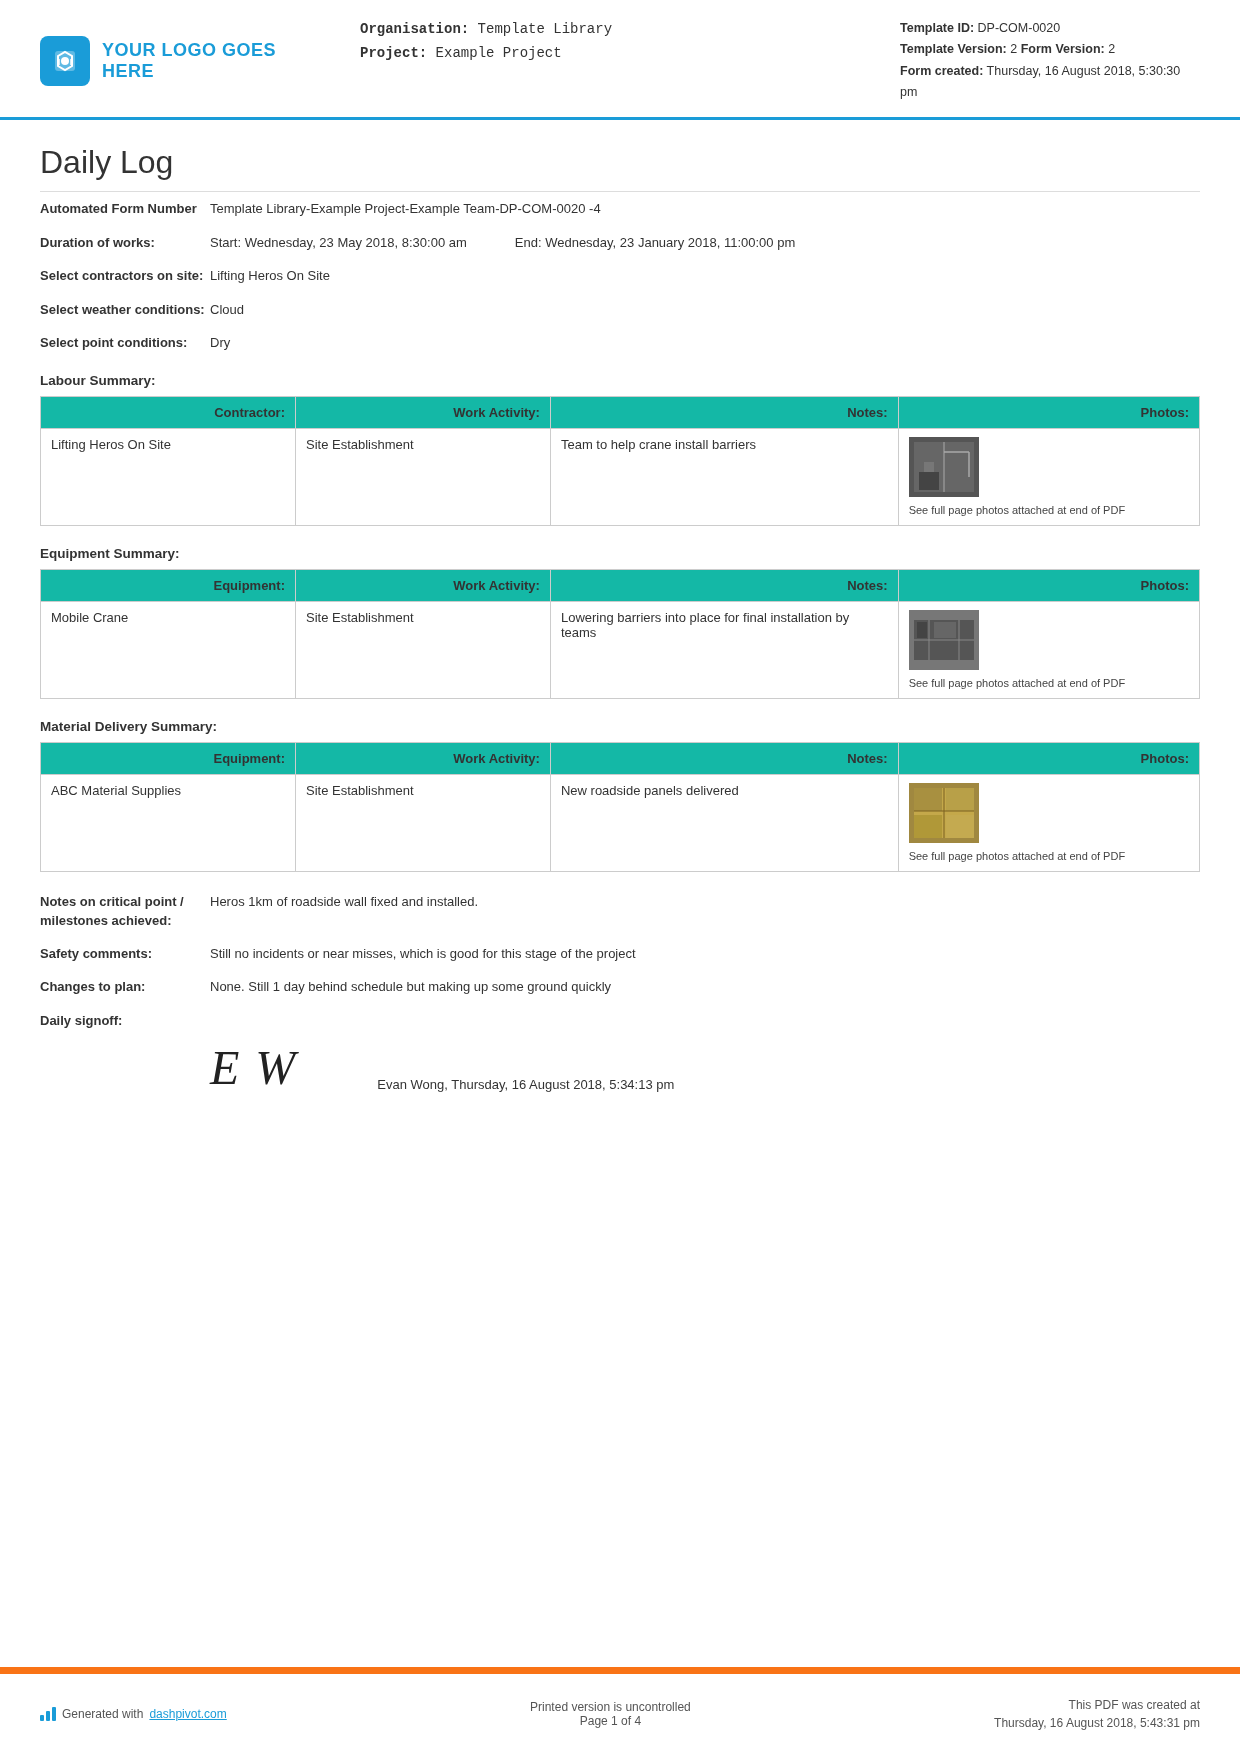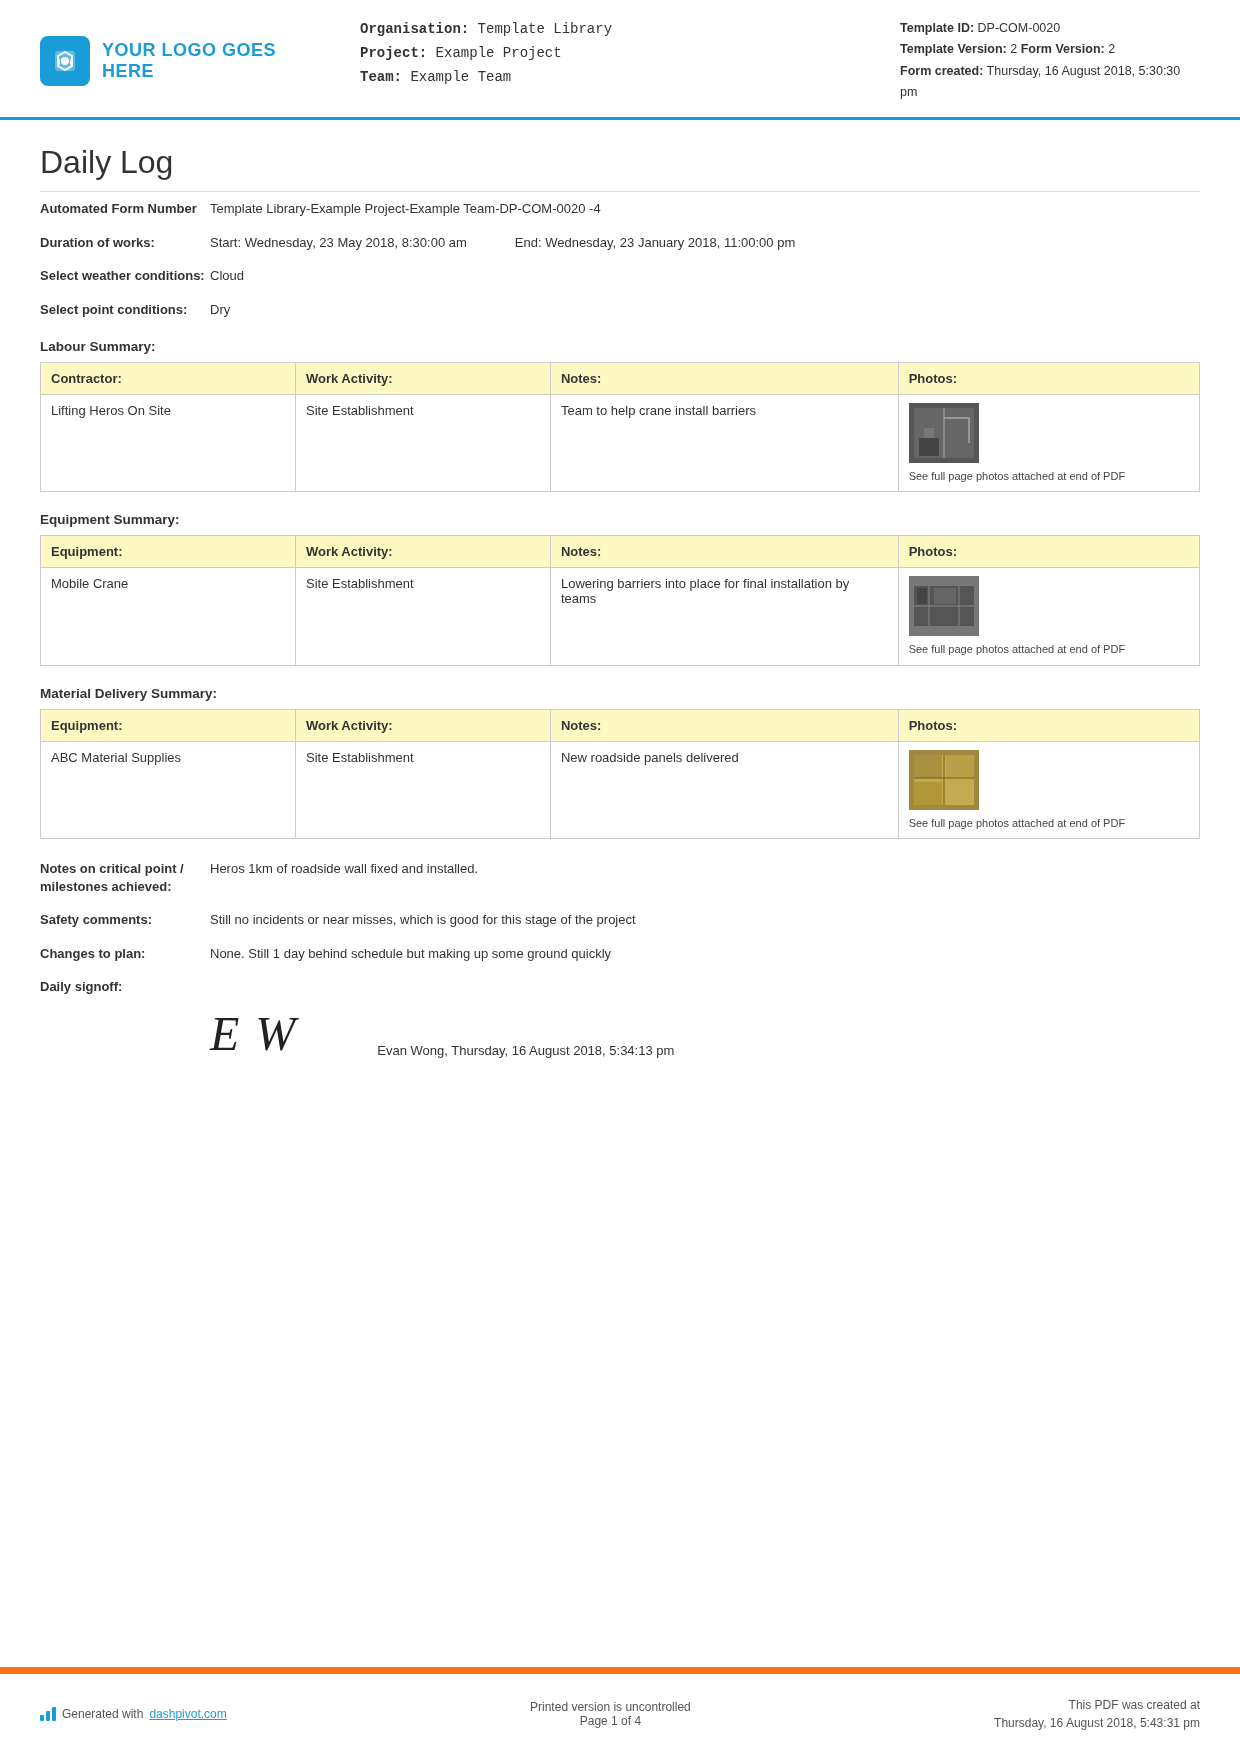--- a/index.html
+++ b/index.html
@@ -118,24 +118,24 @@
     }
 
     
     .summary-table {
       width: 100%;
       border-collapse: collapse;
       margin-bottom: 20px;
       font-size: 13px;
     }
     .summary-table th {
-      background: #fef9c3;
+      background: #14b8a6;
       border: 1px solid #ccc;
       padding: 8px 10px;
-      text-align: left;
+      text-align: right;
       font-weight: bold;
     }
     .summary-table td {
       border: 1px solid #ccc;
       padding: 8px 10px;
       vertical-align: top;
     }
     .summary-table .col-contractor { width: 22%; }
     .summary-table .col-activity { width: 22%; }
     .summary-table .col-notes { width: 30%; }
@@ -251,21 +251,20 @@
           <circle cx="15" cy="15" r="4" fill="white"></circle>
           <path d="M9 13 L9 19" stroke="white" stroke-width="1.5"></path>
           <path d="M21 13 L21 19" stroke="white" stroke-width="1.5"></path>
         </svg>
       </div>
       <div class="logo-text">YOUR LOGO GOES HERE</div>
     </div>
     <div class="header-meta">
       <div class="meta-row"><span class="label"><b>Organisation:</b></span> Template Library</div>
       <div class="meta-row"><span class="label"><b>Project:</b></span> Example Project</div>
-      <div class="meta-row"><span class="label"><b>Team:</b></span> Example Team</div>
     </div>
     <div class="header-right">
       <div class="meta-row"><span class="label"><b>Template ID:</b></span> DP-COM-0020</div>
       <div class="meta-row"><span class="label"><b>Template Version:</b></span> 2 <b>Form Version:</b> 2</div>
       <div class="meta-row"><span class="label"><b>Form created:</b></span> Thursday, 16 August 2018, 5:30:30 pm</div>
     </div>
   </div>
 
   <div class="main-content">
 
@@ -279,20 +278,24 @@
     <div class="field-row">
       <div class="field-label">Duration of works:</div>
       <div class="field-value">
         <div class="duration-row">
           <span>Start: Wednesday, 23 May 2018, 8:30:00 am</span>
           <span>End: Wednesday, 23 January 2018, 11:00:00 pm</span>
         </div>
       </div>
     </div>
 
+    <div class="field-row">
+      <div class="field-label">Select contractors on site:</div>
+      <div class="field-value">Lifting Heros On Site</div>
+    </div>
 
     <div class="field-row">
       <div class="field-label">Select weather conditions:</div>
       <div class="field-value">Cloud</div>
     </div>
 
     <div class="field-row">
       <div class="field-label">Select point conditions:</div>
       <div class="field-value">Dry</div>
     </div>

